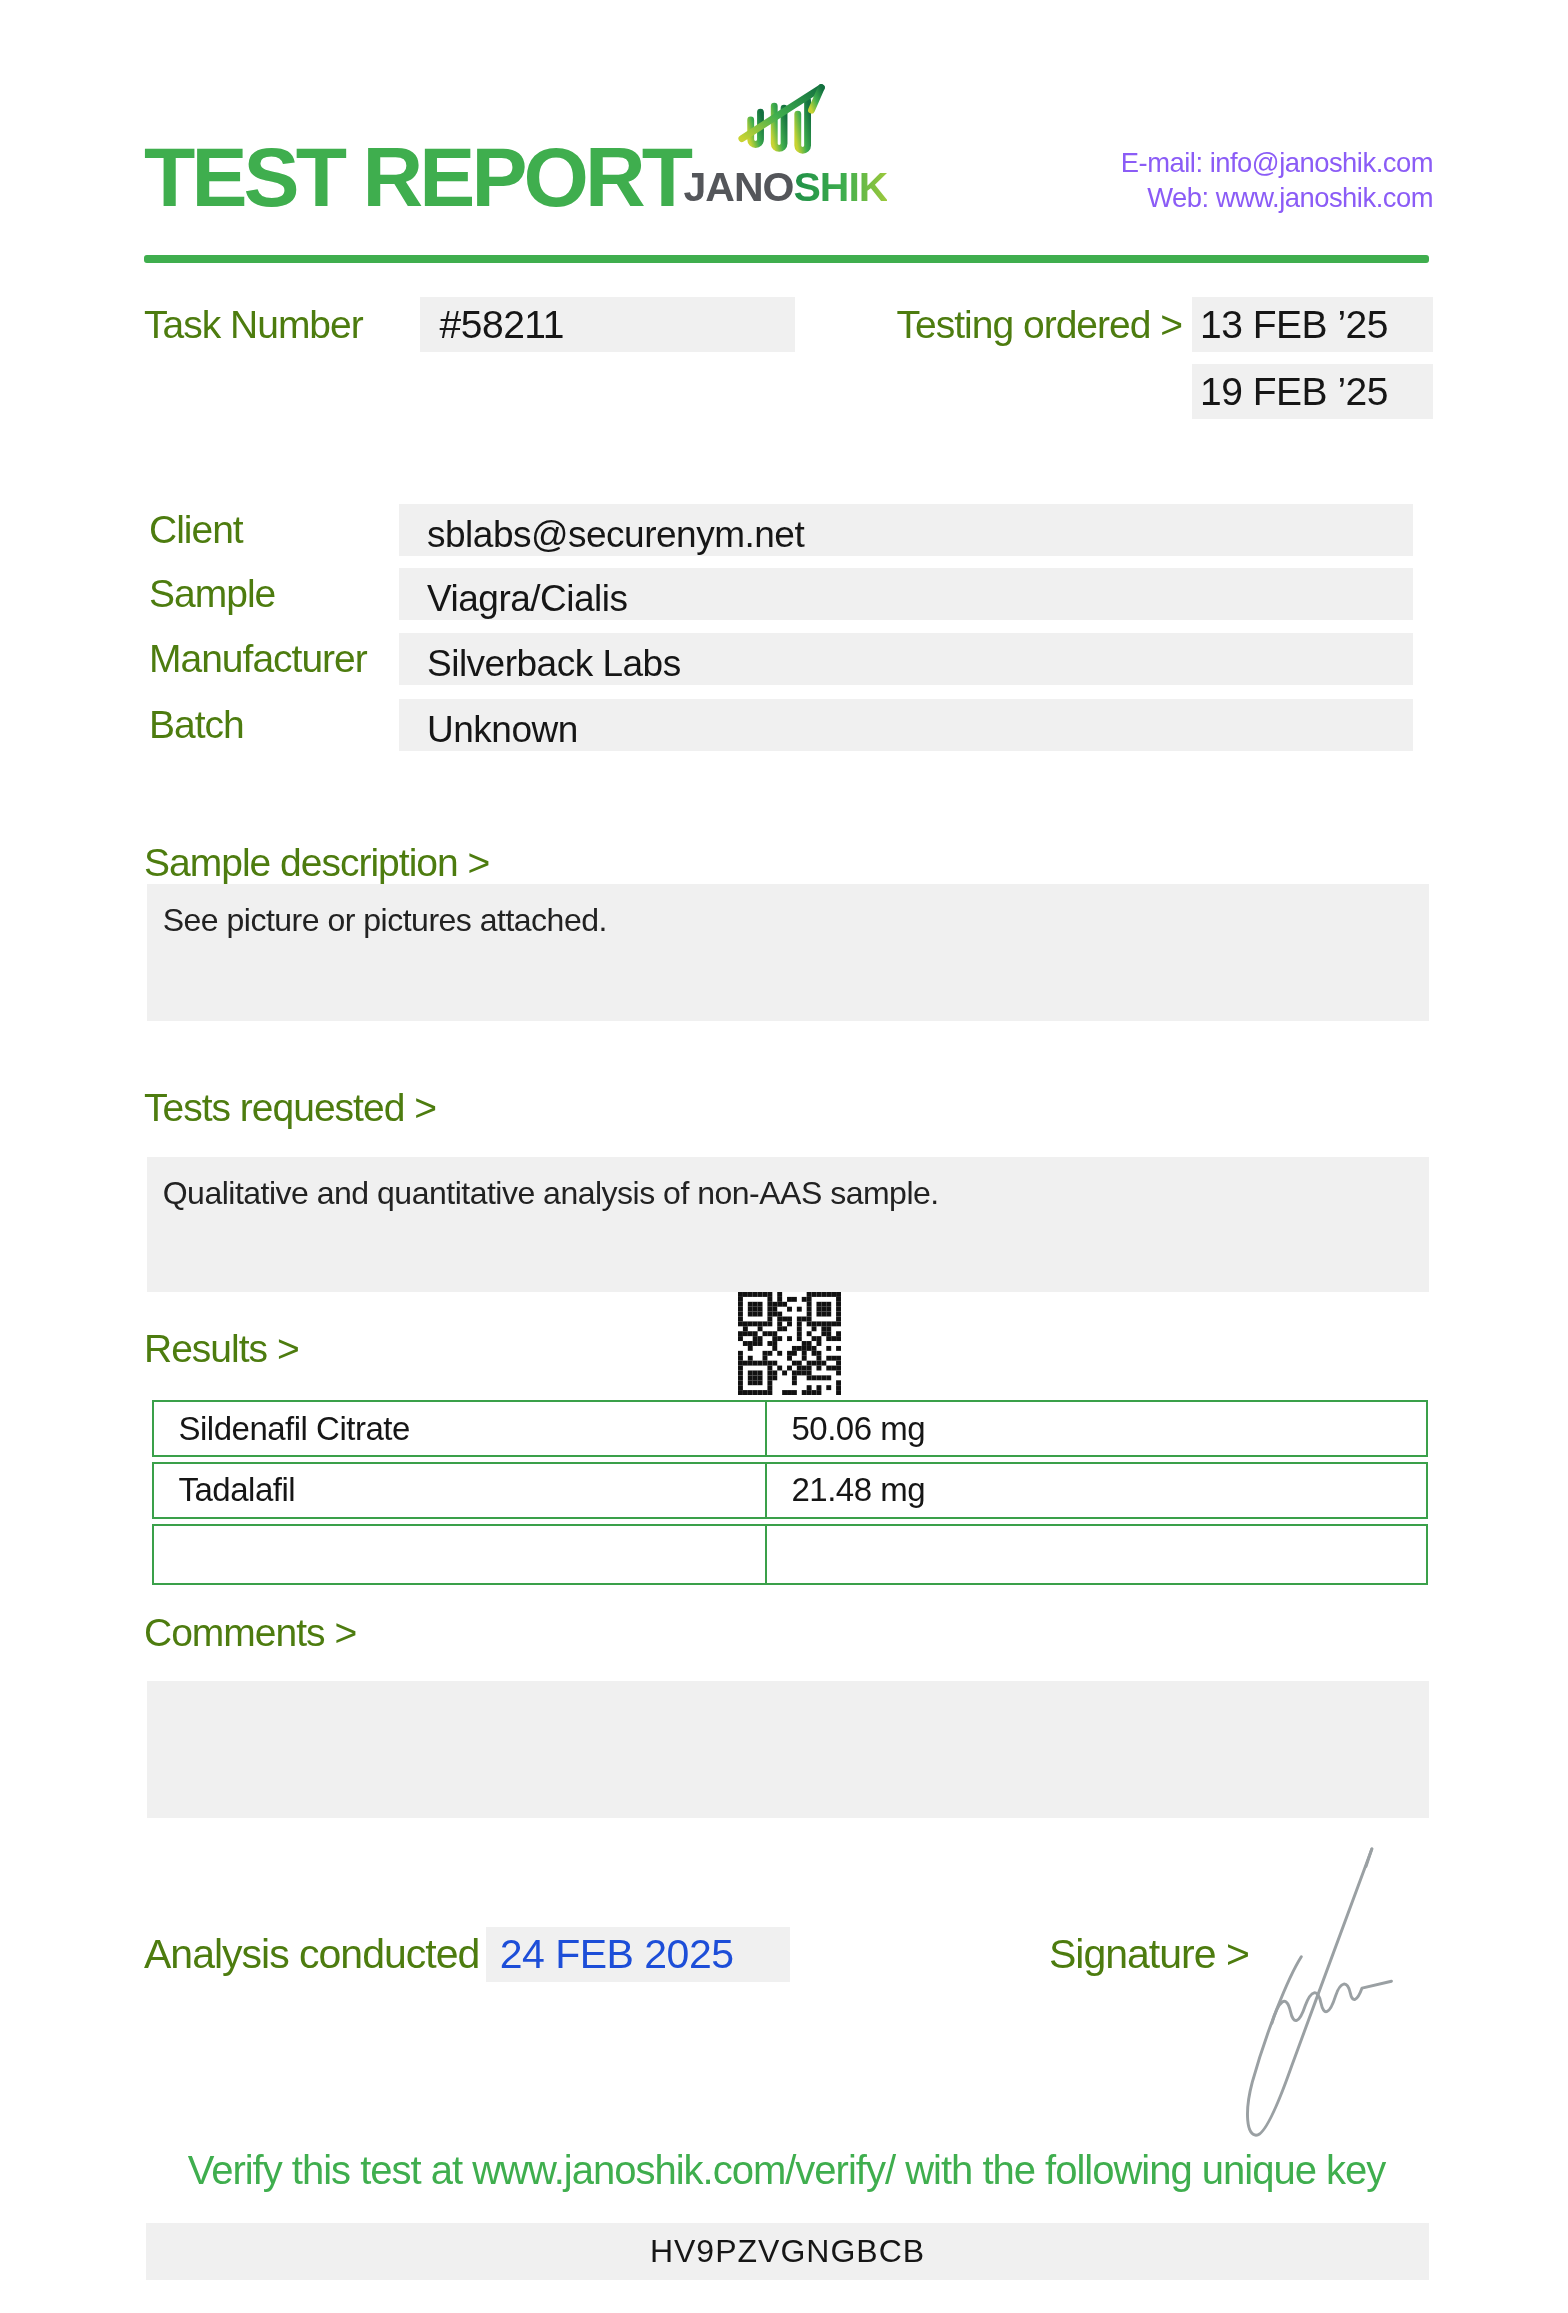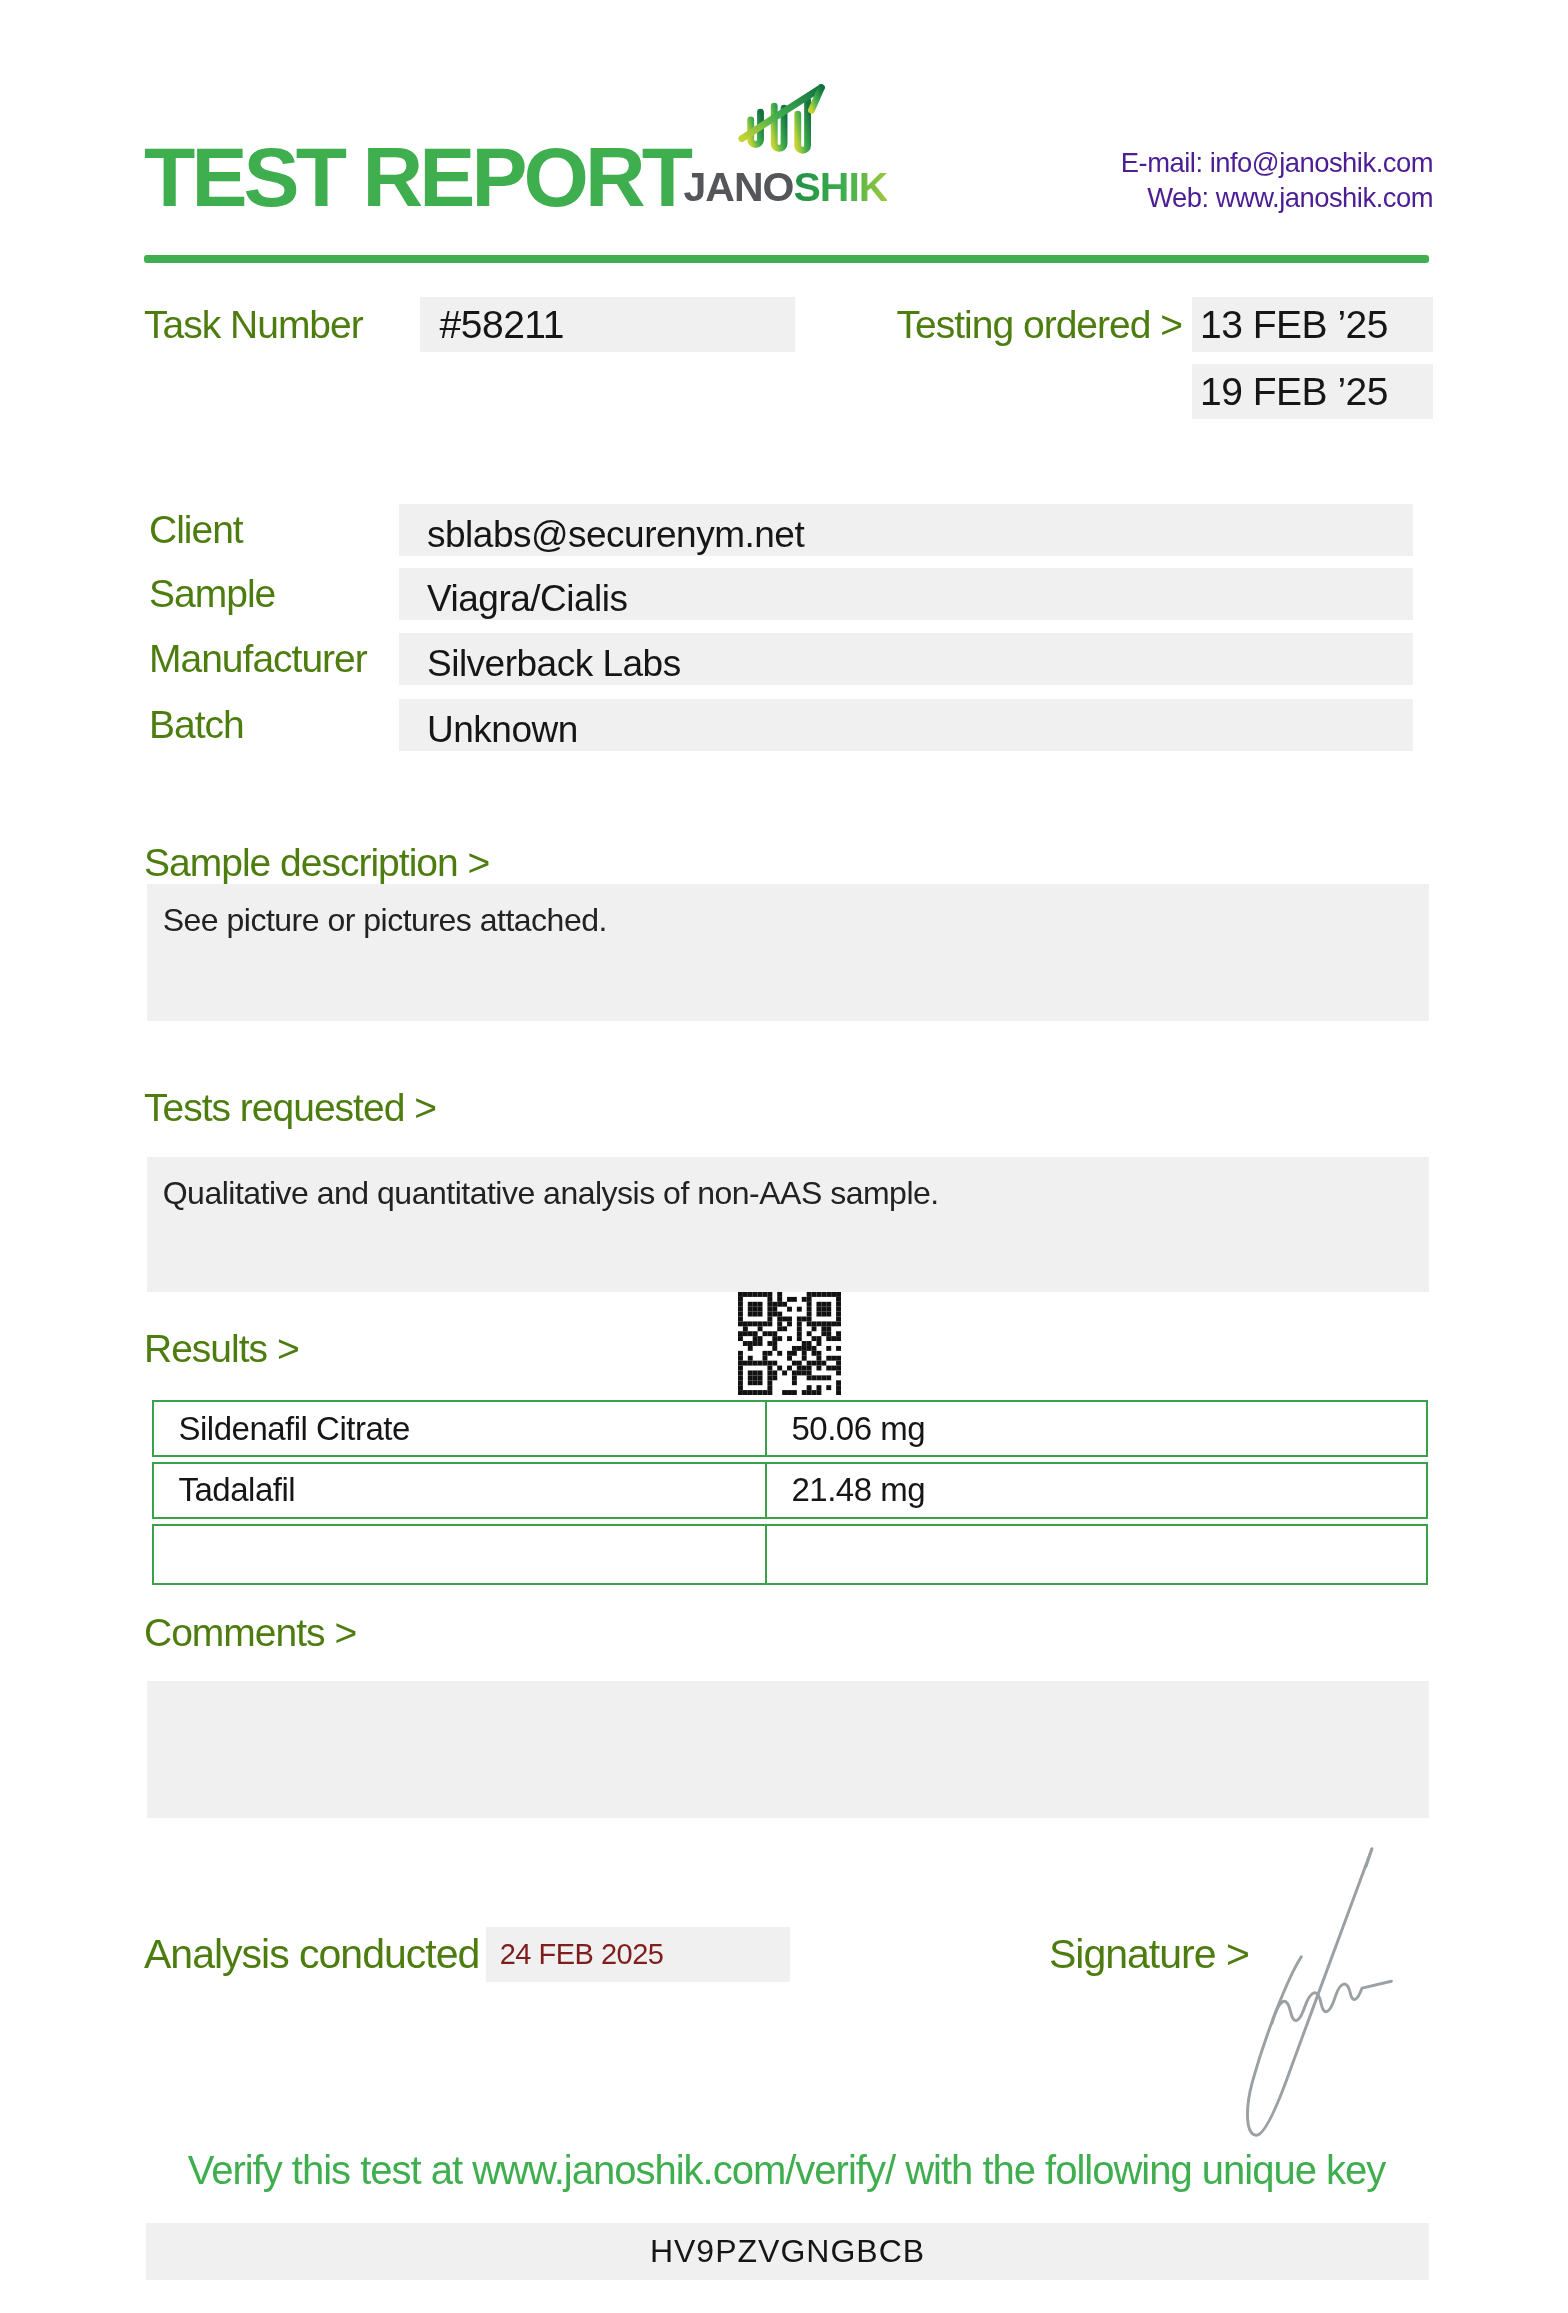--- a/index.html
+++ b/index.html
@@ -20,21 +20,21 @@
     left:674px; top:165px; width:223px; text-align:center;
     font-size:41px; font-weight:bold; letter-spacing:-1px; line-height:1.1;
   }
   .logo-text .jano { color:#54565a; }
   .logo-text .shik {
     background:linear-gradient(90deg,#1f8f47,#3fae4e 55%,#9cc93c);
     -webkit-background-clip:text; background-clip:text; color:#3fae4e;
     -webkit-text-fill-color:transparent;
   }
   .contact {
-    right:135px; top:145px; text-align:right; color:#4c1d95;
+    right:135px; top:145px; text-align:right; color:#8b5cf6;
     font-size:27.4px; line-height:35px; letter-spacing:-0.5px;
   }
   .rule { left:144px; top:255px; width:1285px; height:7.8px; background:#3fae4e; border-radius:2.9px; }
 
   
   .green-label { color:#4d7c0f; font-size:39px; letter-spacing:-1px; }
   .gray-bar { background:#f0f0f0; }
   .value-text { font-size:37px; color:#161616; letter-spacing:-0.5px; }
 
   
@@ -415,21 +415,21 @@
     </div>
   </div>
 
   <div class="abs green-label section-heading" style="top:1611px">Comments &gt;</div>
   <div class="abs text-box" style="top:1681px; height:137px;">
     <span></span>
   </div>
 
   <div class="abs green-label analysis-label">Analysis conducted &gt;</div>
   <div class="abs gray-bar analysis-bar">
-      <span style="font-size:29px;color:#7f1d1d;letter-spacing:-0.5px">24 FEB 2025</span>
+      <span style="font-size:41px;color:#1d4ed8;letter-spacing:-0.5px">24 FEB 2025</span>
     </div>
 
   <div class="abs green-label signature-label">Signature &gt;</div>
 
   <svg class="abs signature-svg" viewBox="0 0 200 310">
     <g fill="none" stroke="#9aa0a3" stroke-width="3" stroke-linecap="round" stroke-linejoin="round">
       <path d="M158 10 C 148 38, 106 150, 76 232 C 64 266, 50 300, 41 302 C 30 304, 28 278, 36 248 C 50 198, 72 142, 86 120"></path>
       <path d="M56 188 c 7 -24 15 -30 19 -12 c 3 14 9 12 15 -6 c 6 -16 13 -18 16 -3 c 3 14 9 12 15 -7 c 5 -15 12 -16 15 -3 c 2 10 7 9 12 -5 l 30 -7"></path>
       <path d="M158 10 L 152 28"></path>
     </g>

